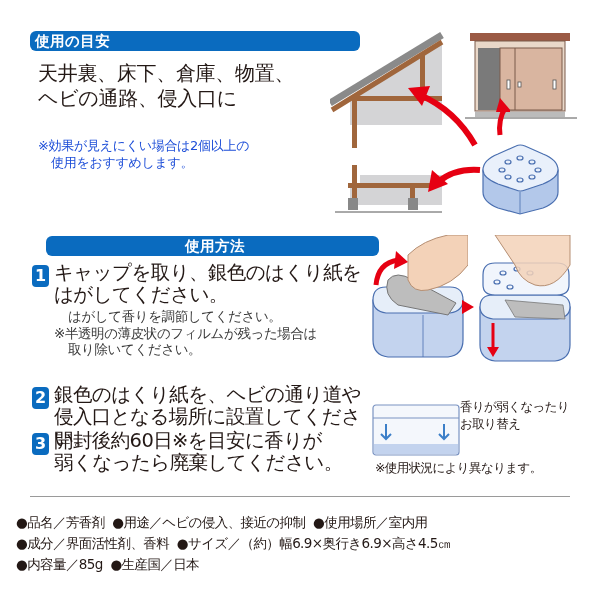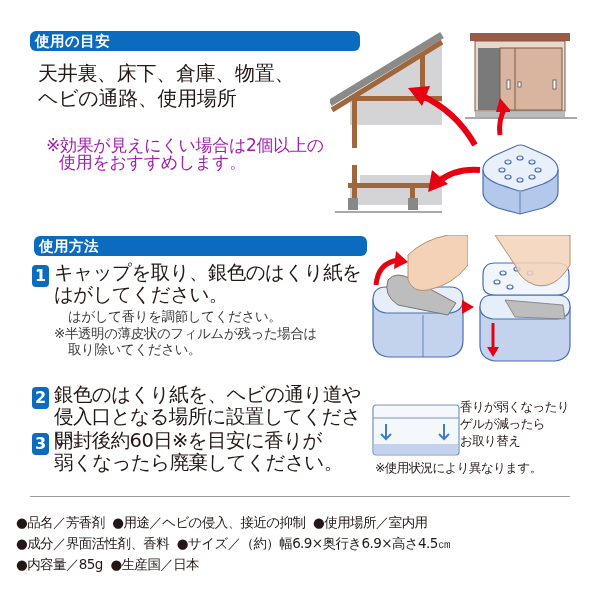--- a/index.html
+++ b/index.html
@@ -12,29 +12,29 @@
       background: #0a6bbf;
       border-radius: 6px;
       color: #fff;
       font-weight: bold;
       font-size: 14.5px;
       line-height: 20px;
       padding-left: 5px;
       letter-spacing: 0.5px;
     }
     #bar-guide { left: 30px; top: 31px; width: 330px; }
-    #bar-method { left: 34px; top: 236px; width: 333px; }
+    #bar-method { left: 46px; top: 236px; width: 333px; text-align: center; }
 
     .guide-main {
       position: absolute; left: 38px; top: 61px; width: 300px;
       font-size: 20px; line-height: 25px; letter-spacing: -0.3px;
     }
     .guide-note {
-      position: absolute; left: 46px; top: 137px; width: 280px;
-      font-size: 17px; line-height: 17px; letter-spacing: -0.3px; color: #a21caf;
+      position: absolute; left: 38px; top: 137px; width: 280px;
+      font-size: 13px; line-height: 17px; letter-spacing: -0.3px; color: #1d4ed8;
     }
     .guide-note .indent { padding-left: 13px; display: block; }
 
     .step { position: absolute; left: 32px; width: 340px; }
     .badge {
       position: absolute; left: 0; top: 3px;
       width: 17px; height: 22px; border-radius: 4px;
       background: #0a6bbf; color: #fff; font-weight: bold;
       font-size: 16px; line-height: 22px; text-align: center;
     }
@@ -65,21 +65,21 @@
 
     svg { position: absolute; }
   </style>
 </head>
 <body>
 
 <div id="bar-guide" class="section-bar">使用の目安</div>
 
 <div class="guide-main">
   <div>天井裏、床下、倉庫、物置、</div>
-  <div>ヘビの通路、使用場所</div>
+  <div>ヘビの通路、侵入口に</div>
 </div>
 <div class="guide-note">
   <span>※効果が見えにくい場合は2個以上の</span>
   <span class="indent">使用をおすすめします。</span>
 </div>
 
 <svg style="left:330px; top:30px;" width="115" height="190" viewBox="0 0 115 190">
   <polygon points="20,70 112,12 112,175 20,175" fill="#d4d4d6"></polygon>
   <rect x="20" y="95" width="92" height="50" fill="#ffffff"></rect>
   <rect x="20" y="95" width="10" height="60" fill="#ffffff"></rect>
@@ -203,21 +203,20 @@
   <g stroke="#3c7fc8" stroke-width="2" fill="none">
     <line x1="14" y1="20" x2="14" y2="34"></line>
       <polyline points="9,30 14,35 19,30"></polyline>
     <line x1="72" y1="20" x2="72" y2="34"></line>
       <polyline points="67,30 72,35 77,30"></polyline>
   </g>
 </svg>
 
 <div class="refill-caption">
   <div>香りが弱くなったり</div>
-  <div>ゲルが減ったら</div>
   <div>お取り替え</div>
 </div>
 <div class="refill-foot">※使用状況により異なります。</div>
 
 <div class="divider"></div>
 
 <div class="spec">
   <div class="spec-row">
     <span class="spec-item">●品名／芳香剤</span>
     <span class="spec-item">●用途／ヘビの侵入、接近の抑制</span>

